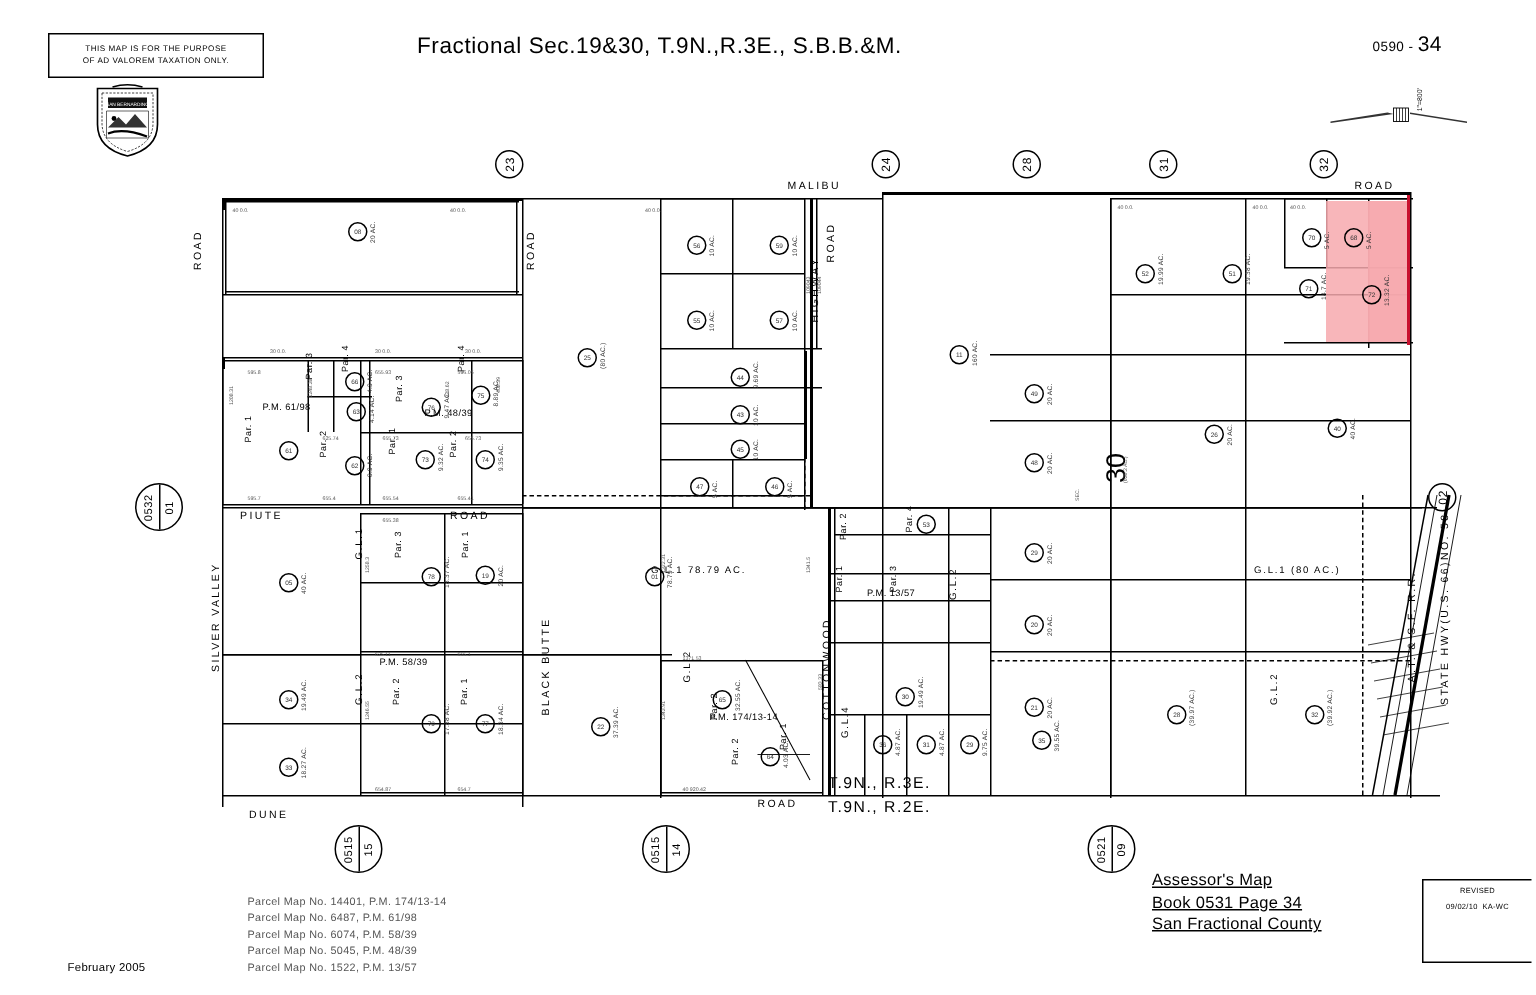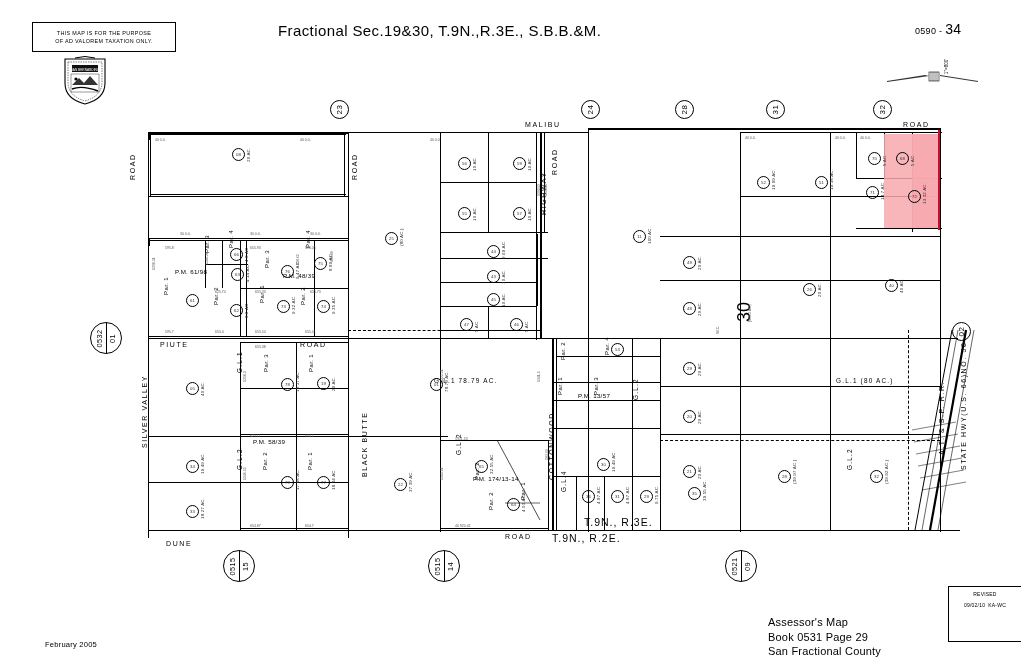--- a/index.html
+++ b/index.html
@@ -17,21 +17,21 @@
   #map-title{left:278px;top:22px;font-size:15px;letter-spacing:.4px;}
   #tra-block{left:768px;top:24px;font-size:8.6px;line-height:1.32;letter-spacing:.2px;}
   #trnum{left:915px;top:21px;font-size:9px;letter-spacing:.3px;}
   #trnum b{font-size:14px;font-weight:400;}
   #scalebar{left:885px;top:68px;width:95px;height:22px;}
   #scalelbl{left:939px;top:64px;font-size:4.6px;}
 
   
   #pmlist{left:165px;top:596px;font-size:7.2px;line-height:1.52;letter-spacing:.25px;color:#555;}
   #date{left:45px;top:641px;font-size:7.6px;letter-spacing:.2px;}
-  #assessor{left:768px;top:615px;font-size:11px;line-height:1.32;letter-spacing:.2px;}
+  #assessor{left:768px;top:580px;font-size:11px;line-height:1.32;letter-spacing:.2px;text-decoration:underline;}
   #revbox{left:948px;top:586px;width:72px;height:54px;border:1px solid #000;border-right:none;}
   #revbox .t{font-size:5px;text-align:center;letter-spacing:.2px;padding-top:3px;line-height:1.6;}
 
   
   .ln{position:absolute;background:#000;}
   .h{height:.6px;}
   .v{width:.6px;}
   .dash-h{height:0;border-top:.8px dashed #000;background:none;}
   .dash-v{width:0;border-left:.8px dashed #000;background:none;}
 
@@ -102,24 +102,31 @@
       <path d="M2 13 L40 7 L44 8 L2 14 Z" fill="#333"></path>
       <path d="M55 7 L93 13 L93 14 L55 8 Z" fill="#333"></path>
       <rect x="44" y="4" width="10" height="9" fill="none" stroke="#000" stroke-width=".6"></rect>
       <path d="M46 4 v9 M48 4 v9 M50 4 v9 M52 4 v9" stroke="#000" stroke-width=".5"></path>
     </svg>
   </div>
   <div class="abs" id="scalelbl">
     <span class="rot90" style="display:inline-block">1"=800'</span>
   </div>
 
+  <div class="abs" id="pmlist">
+      <div>Parcel Map No. 14401, P.M. 174/13-14</div>
+      <div>Parcel Map No. 6487, P.M. 61/98</div>
+      <div>Parcel Map No. 6074, P.M. 58/39</div>
+      <div>Parcel Map No. 5045, P.M. 48/39</div>
+      <div>Parcel Map No. 1522, P.M. 13/57</div>
+    </div>
   <div class="abs t" id="date">February 2005</div>
   <div class="abs" id="assessor">
     <div>Assessor's Map</div>
-    <div>Book 0531 Page 29</div>
+    <div>Book 0531 Page 34</div>
     <div>San Fractional County</div>
   </div>
   <div class="abs" id="revbox">
     <div class="t">REVISED</div>
     <div class="t">09/02/10  KA-WC</div>
   </div>
 
   <div class="abs" id="lines-layer">
       <div class="ln h" style="left: 148px; top: 132px; width: 200px; height: 1.6px;"></div>
       <div class="ln h" style="left: 348px; top: 132px; width: 240px; height: 0.8px;"></div>
@@ -273,21 +280,21 @@
       <div class="parlbl r" style="left: 308px; top: 372px;">Par. 1</div>
       <div class="parlbl r" style="left: 262px; top: 470px;">Par. 2</div>
       <div class="parlbl r" style="left: 307px; top: 470px;">Par. 1</div>
       <div class="parlbl r" style="left: 557px; top: 395px;">Par. 1</div>
       <div class="parlbl r" style="left: 593px; top: 395px;">Par. 3</div>
       <div class="parlbl r" style="left: 604px; top: 355px;">Par. 4</div>
       <div class="parlbl r" style="left: 560px; top: 360px;">Par. 2</div>
       <div class="parlbl r" style="left: 474px; top: 480px;">Par. 2</div>
       <div class="parlbl r" style="left: 520px; top: 500px;">Par. 1</div>
       <div class="parlbl r" style="left: 488px; top: 510px;">Par. 2</div>
-      <div class="twp" style="left: 552px; top: 516px; margin-left: 32px;">T.9N., R.3E.</div>
+      <div class="twp" style="left: 552px; top: 516px;">T.9N., R.3E.</div>
       <div class="twp" style="left: 552px; top: 532px;">T.9N., R.2E.</div>
       <div class="dim r" style="left: 537px; top: 196px;">109043</div>
       <div class="dim r" style="left: 544px; top: 196px;">109044</div>
       <div class="dim r" style="left: 716px; top: 334px;">SEC.</div>
       <div style="position: absolute; left: 734px; top: 322px; font-size: 18px; transform: rotate(-90deg); transform-origin: 0px 0px;">30</div>
       <div class="dim r" style="left: 748px; top: 322px;">(636.2 AC.)</div>
       <div class="dim" style="left: 155px; top: 138px;">40 0.0.</div>
       <div class="dim" style="left: 300px; top: 138px;">40 0.0.</div>
       <div class="dim" style="left: 430px; top: 138px;">40 0.0.</div>
       <div class="dim" style="left: 745px; top: 136px;">40 0.0.</div>

